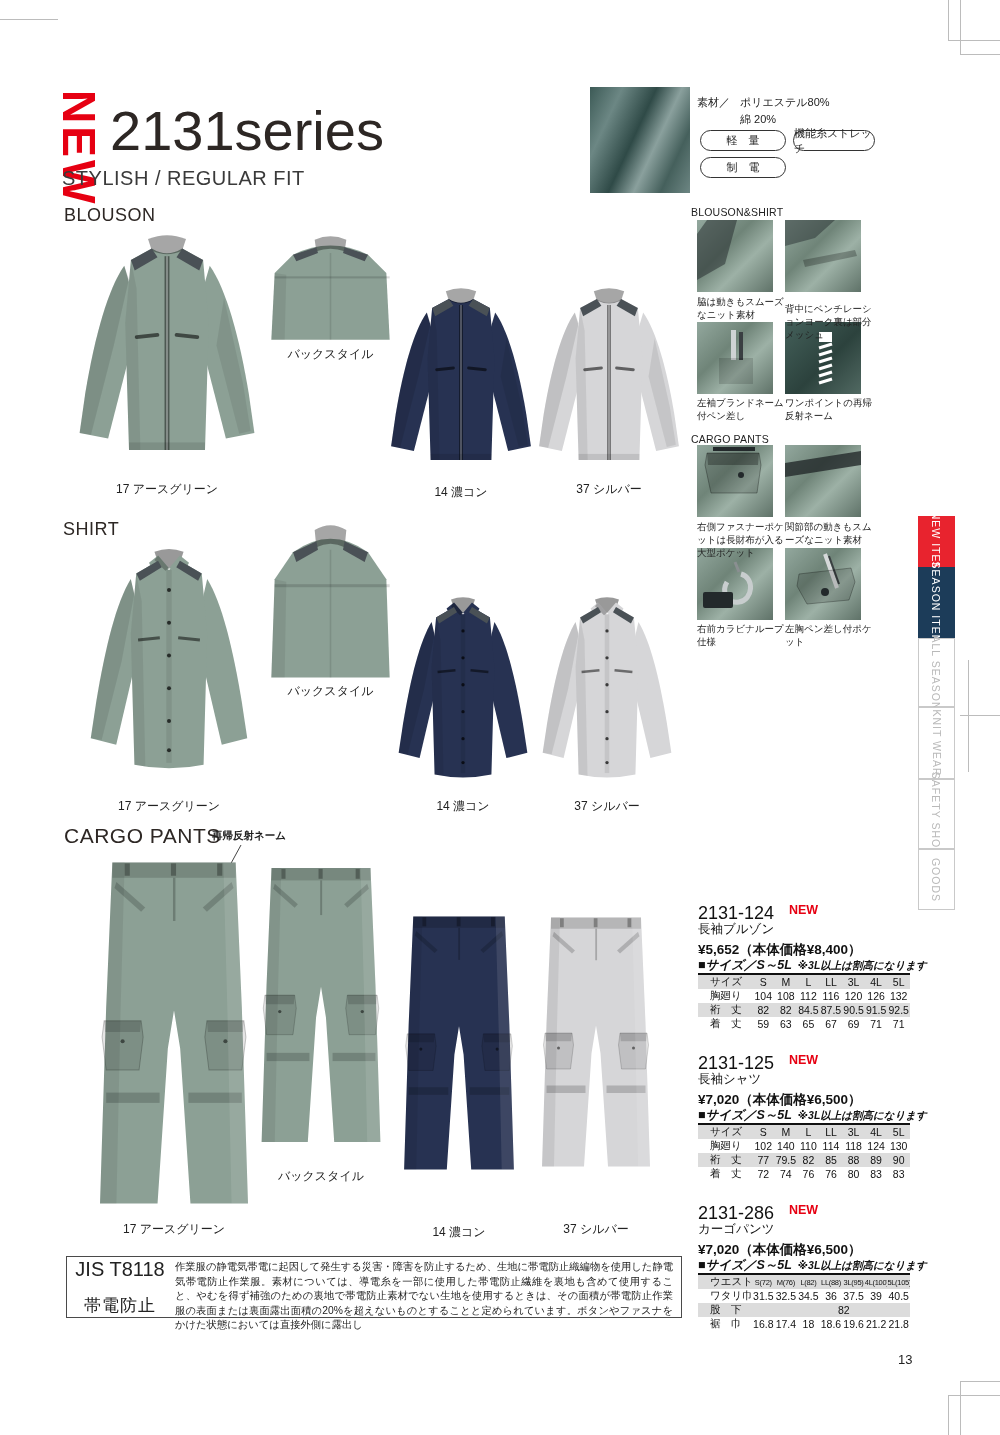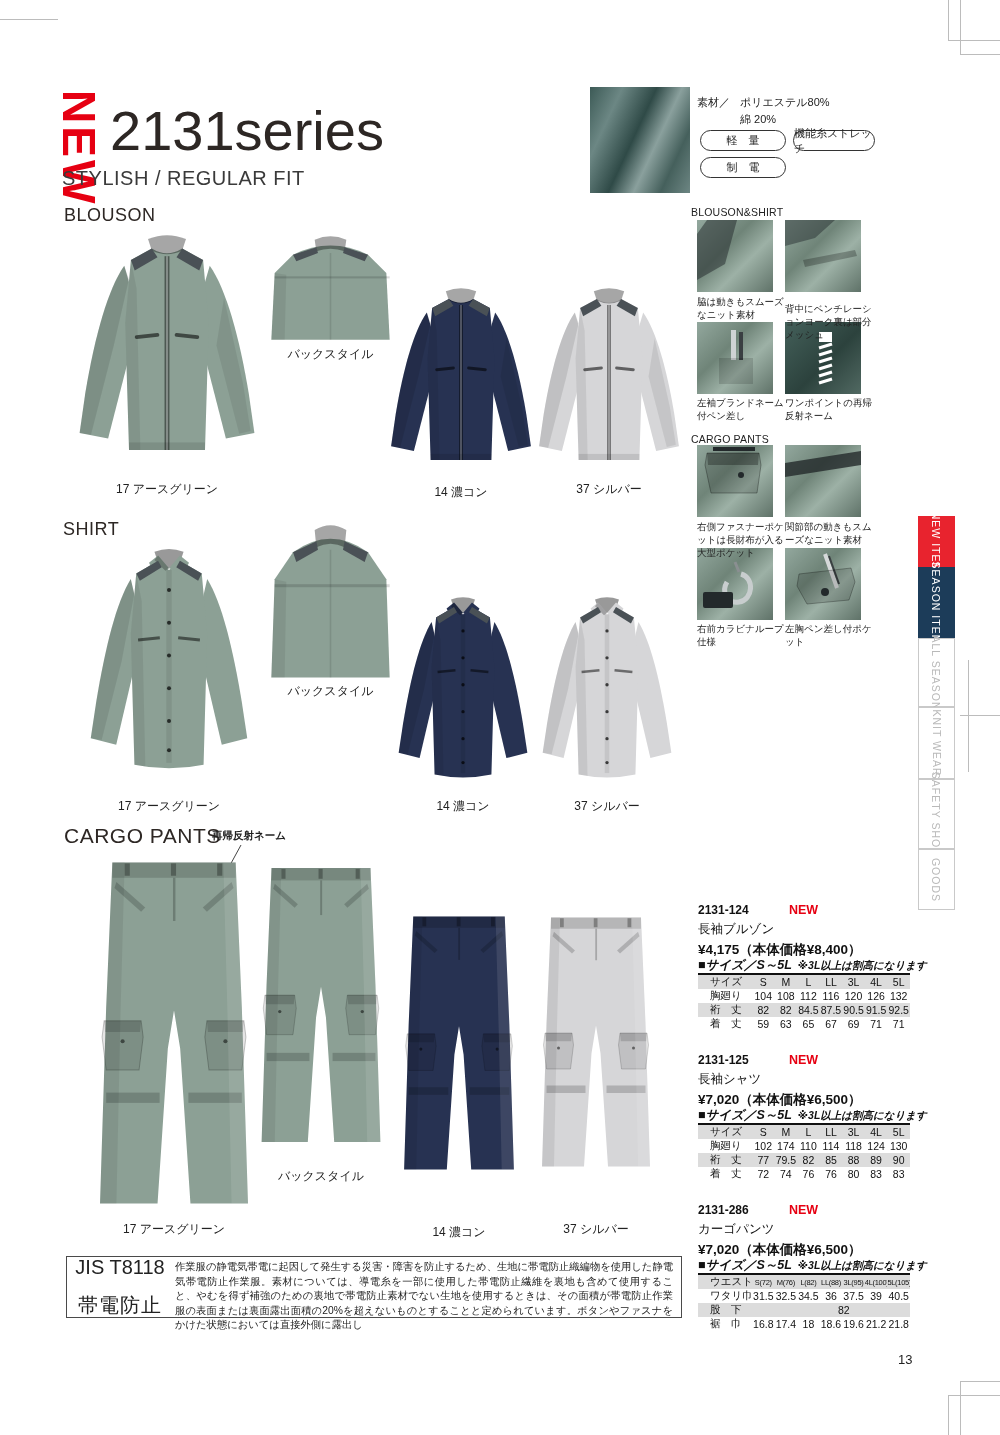--- a/index.html
+++ b/index.html
@@ -28,21 +28,21 @@
   .col-navy{color:#273252;}
   .col-silver{color:#d6d6d8;}
   
   .dt-title{position:absolute;font-size:10.5px;color:#222;letter-spacing:.2px;}
   .thumb{position:absolute;width:76px;height:72px;overflow:hidden;
     background:linear-gradient(135deg,#93a89e 0%,#6f8478 38%,#9db1a6 62%,#5f7268 100%);}
   .thumb.dark{background:linear-gradient(135deg,#44605a 0%,#2c423d 55%,#516962 100%);}
   .caption{position:absolute;width:90px;font-size:9.5px;line-height:13px;color:#222;}
   
   .prod{position:absolute;left:698px;width:212px;}
-  .p-code{position:absolute;top:0;left:0;font-size:12px;color:#111;font-weight:bold;}
+  .p-code{position:absolute;top:0;left:0;font-size:18px;color:#111;}
   .p-new{position:absolute;top:0;left:91px;font-size:12.5px;font-weight:bold;color:#e60012;}
   .p-name{position:absolute;top:18px;left:0;font-size:12.5px;color:#111;}
   .p-price{position:absolute;top:38px;left:0;font-size:13.5px;font-weight:bold;color:#111;}
   .p-size{position:absolute;top:54px;left:0;font-size:12.5px;font-weight:bold;color:#111;white-space:nowrap;font-style:italic;}
   .p-note{font-size:10.5px;font-weight:bold;margin-left:6px;}
   .spec{position:absolute;top:70px;left:0;border-collapse:collapse;table-layout:fixed;width:212px;border-top:2px solid #111;}
   .spec td{font-size:10.5px;text-align:center;padding:0;height:13px;color:#111;overflow:hidden;white-space:nowrap;}
   .spec td.lb{width:42px;text-align:left;padding-left:12px;}
   .spec tr.sh{background:#dcdcdc;}
   .spec td.hsz{font-size:7.5px;letter-spacing:-.3px;}
@@ -54,21 +54,21 @@
   .vtab.red{background:#e8232e;}
   .vtab.navy{background:#1c3c59;}
   .vtab.red span,.vtab.navy span{color:#fff;}
   .vtab.plain{border:1px solid #c9c9c9;}
   .vtab.plain span{color:#b9b9b9;}
   
   .jis{position:absolute;left:66px;top:1256px;width:616px;height:62px;border:1px solid #4a4a4a;
     display:flex;box-sizing:border-box;background:#fff;}
   .jis-left{width:106px;display:flex;flex-direction:column;align-items:center;justify-content:center;gap:13px;flex:none;}
   .jis-code{font-size:20px;color:#222;}
-  .jis-lbl{font-size:20px;color:#222;letter-spacing:1px;}
+  .jis-lbl{font-size:17px;color:#222;letter-spacing:1px;}
   .jis-body{flex:1;padding:3px 8px 3px 2px;font-size:10.3px;line-height:14.6px;color:#222;text-align:justify;}
   .pageno{position:absolute;left:898px;top:1352px;font-size:13px;color:#222;}
   .ann{position:absolute;font-size:10.5px;font-weight:bold;color:#222;}
 </style>
 </head>
 <body>
 
 <svg width="0" height="0" style="position:absolute">
   <defs>
     <symbol id="sym-jacket" viewBox="0 0 200 260">
@@ -301,21 +301,21 @@
   </div>
   <div class="caption" style="left:697px;top:520px">右側ファスナーポケットは長財布が入る大型ポケット</div>
   <div class="caption" style="left:785px;top:520px;width:96px">関節部の動きもスムーズなニット素材</div>
   <div class="caption" style="left:697px;top:622px">右前カラビナループ仕様</div>
   <div class="caption" style="left:785px;top:622px;width:96px">左胸ペン差し付ポケット</div>
 
   <div class="prod" style="top:903px;height:135px">
     <div class="p-code">2131-124</div>
     <div class="p-new">NEW</div>
     <div class="p-name">長袖ブルゾン</div>
-    <div class="p-price">¥4,175（本体価格¥8,400）</div>
+    <div class="p-price">¥5,652（本体価格¥8,400）</div>
     <div class="p-size"><span>■サイズ／S～5L</span><span class="p-note">※3L以上は割高になります</span></div>
     <table class="spec">
       <tbody>
           <tr class="sh">
         <td class="lb">サイズ</td>
         <td>S</td>
         <td>M</td>
         <td>L</td>
         <td>LL</td>
         <td>3L</td>
@@ -370,21 +370,21 @@
         <td>M</td>
         <td>L</td>
         <td>LL</td>
         <td>3L</td>
         <td>4L</td>
         <td>5L</td>
       </tr>
       <tr>
         <td class="lb">胸廻り</td>
         <td>102</td>
-        <td>174</td>
+        <td>140</td>
         <td>110</td>
         <td>114</td>
         <td>118</td>
         <td>124</td>
         <td>130</td>
       </tr>
       <tr class="sh">
         <td class="lb">裄　丈</td>
         <td>77</td>
         <td>79.5</td>

